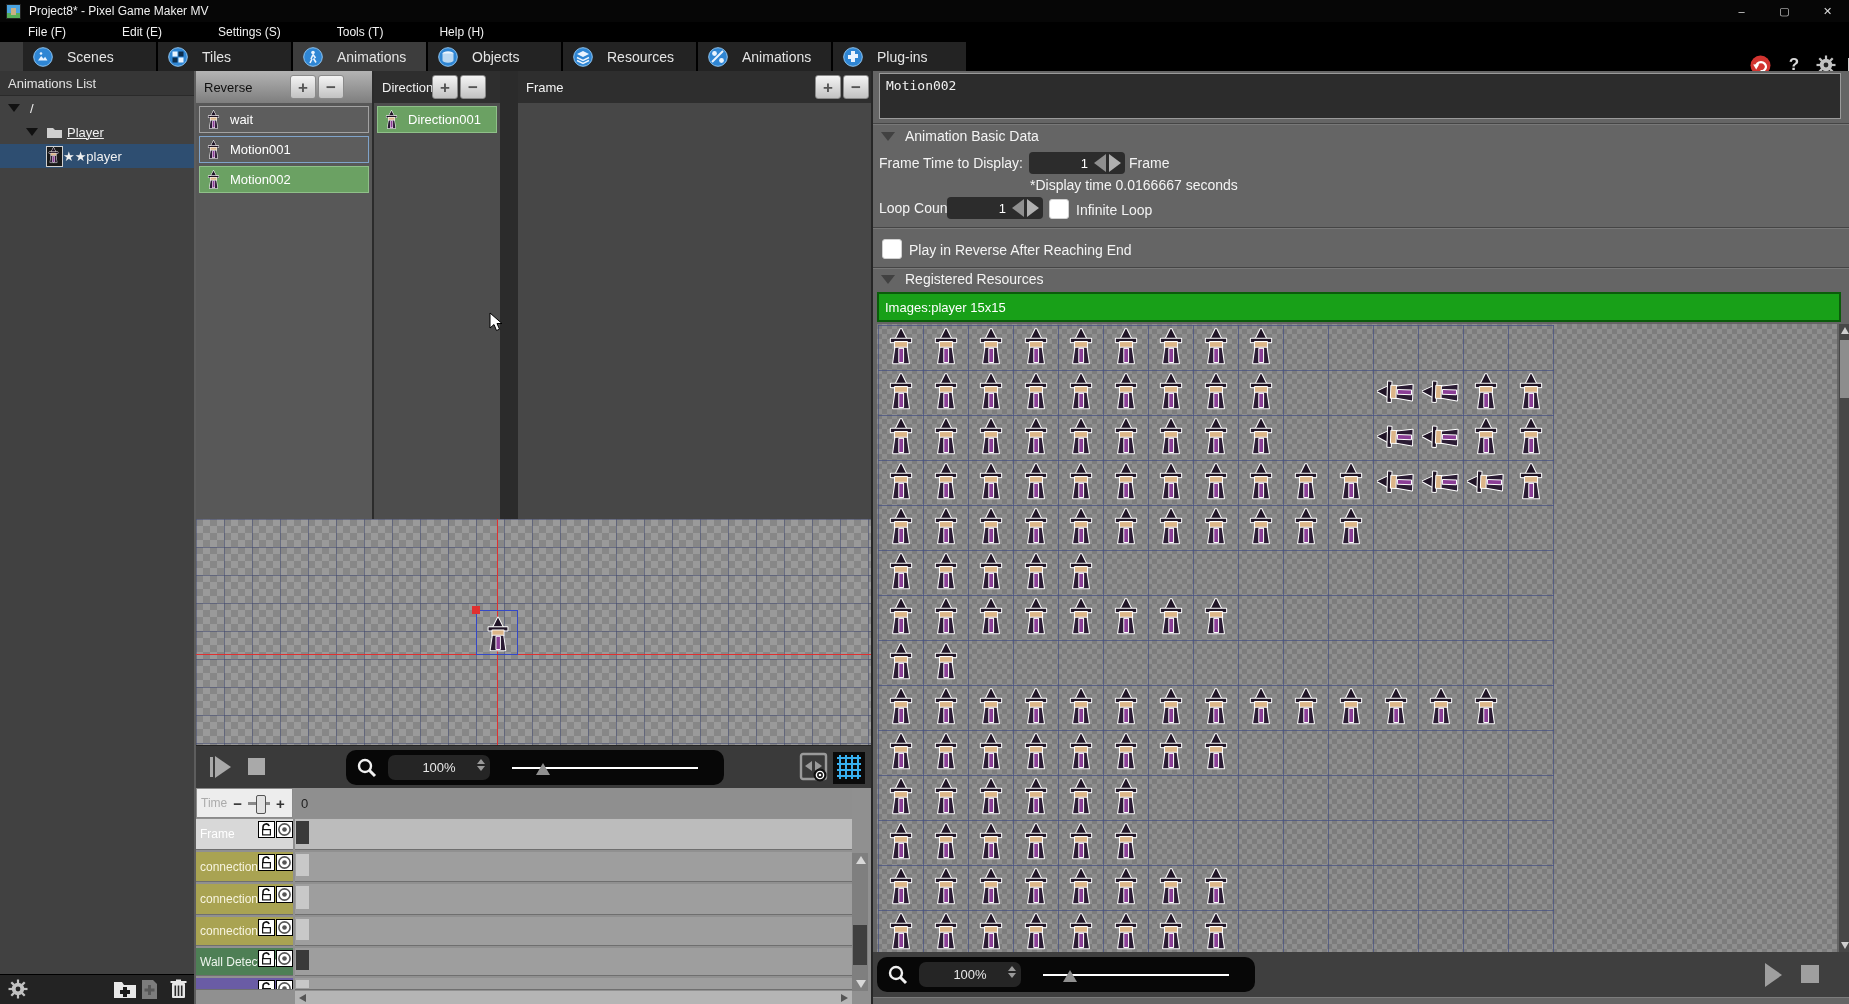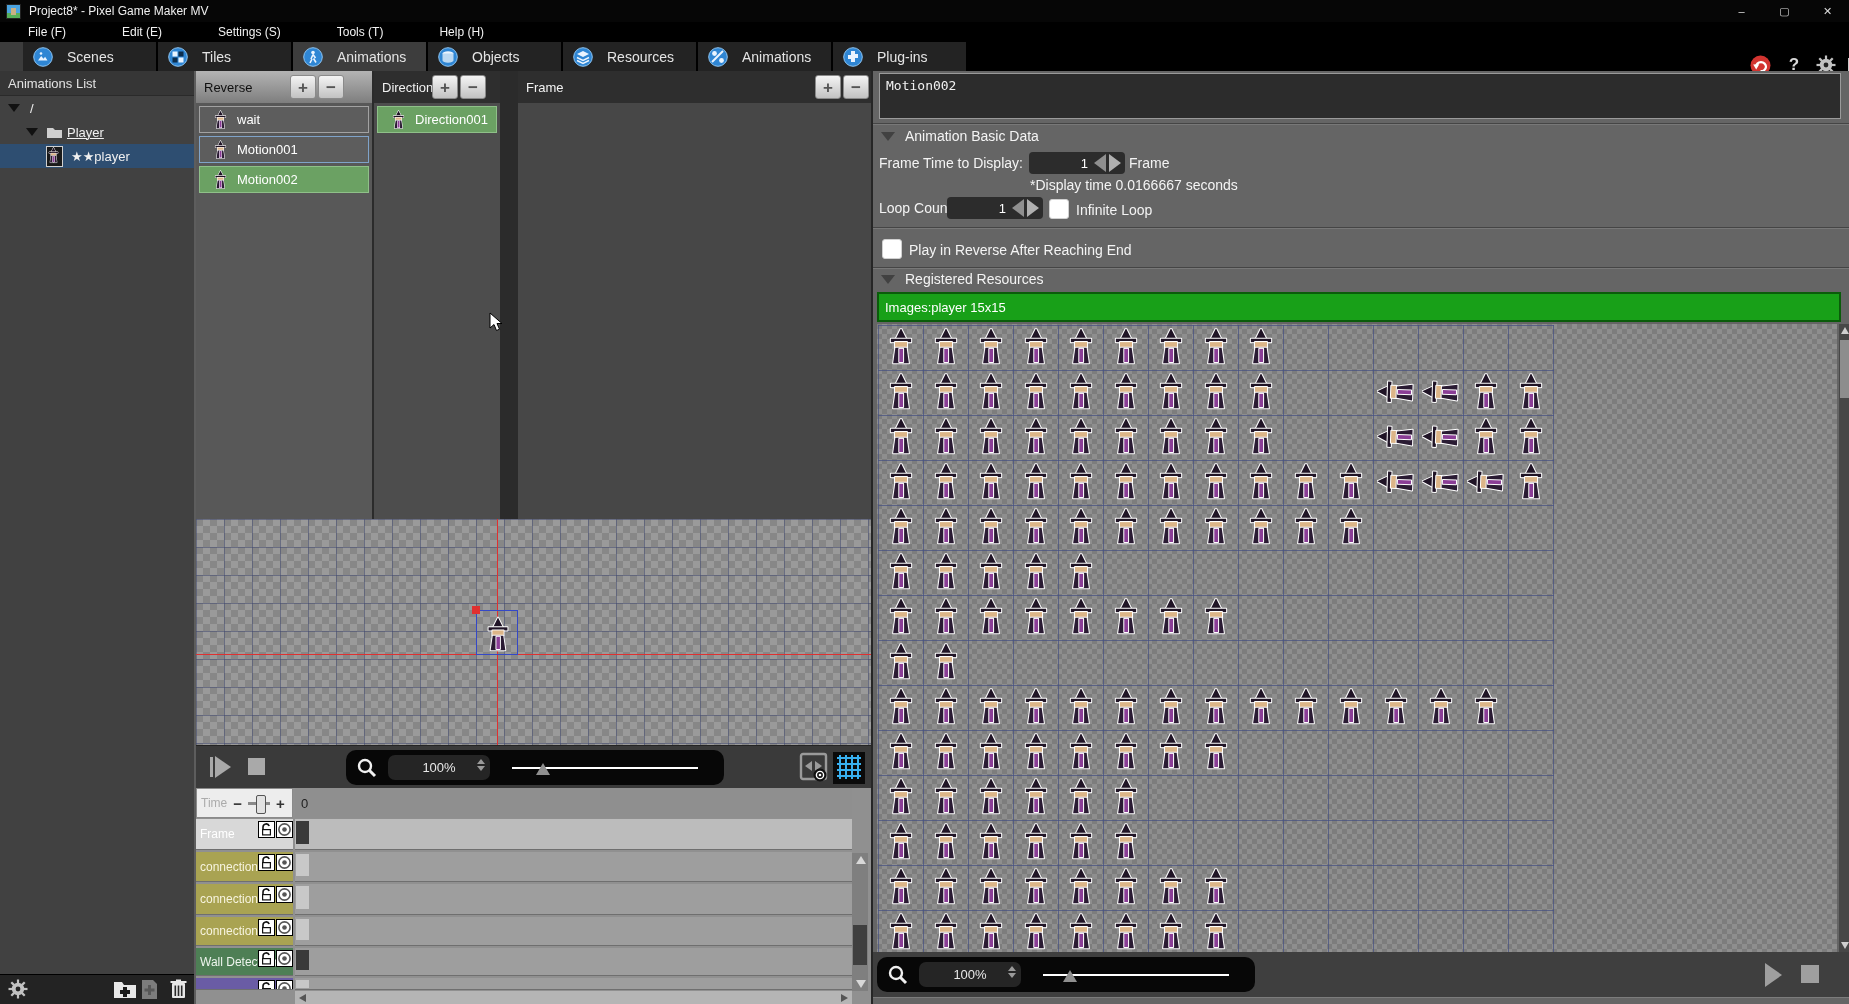--- a/index.html
+++ b/index.html
@@ -32,21 +32,21 @@
   .columns{position:absolute;left:196px;top:71px;width:675px;height:448px;background:#2b2b2b;}
   .col{position:absolute;top:0;height:448px;}
   .colhead{height:32px;position:relative;display:flex;align-items:center;font-size:13px;box-sizing:border-box;padding-left:8px;}
   .colhead.light{background:linear-gradient(#b4b4b4,#7e7e7e);color:#101010;}
   .colhead.dark{background:#2e2e2e;color:#f2f2f2;}
   .pmbtn{position:absolute;top:4px;width:26px;height:24px;border:1px solid #8a8a8a;border-radius:3px;
          background:linear-gradient(#f4f4f4,#c2c2c2);color:#555;font-size:17px;font-weight:bold;
          display:flex;align-items:center;justify-content:center;line-height:1;box-sizing:border-box;}
   .itemlist{padding:3px;}
   .item{height:27px;margin-bottom:3px;border:1px solid #a2a2a2;background:#5d5d5d;display:flex;align-items:center;
-        font-size:13px;color:#fff;padding-left:13px;box-sizing:border-box;}
+        font-size:13px;color:#fff;padding-left:6px;box-sizing:border-box;}
   .item .wslot{width:15px;height:20px;margin-right:9px;flex:none;}
   .item.outblue{border-color:#7fa3c9;}
   .item.green{background:#6ba163;border-color:#8fc089;}
   .item.framesel{border-color:#c7d3e2;background:#565656;}
   
   .canvas{position:absolute;left:196px;top:519px;width:675px;height:226px;overflow:hidden;
     background-image:
       linear-gradient(to right, rgba(66,74,112,0.55) 1px, transparent 1px),
       linear-gradient(to bottom, rgba(66,74,112,0.55) 1px, transparent 1px),
       conic-gradient(#9a9a9a 90deg,#878787 90deg 180deg,#9a9a9a 180deg 270deg,#878787 270deg);
@@ -260,21 +260,21 @@
           <span style="display:block;width:13px;height:17px;"><svg width="100%" height="100%" viewBox="0 0 16 20">
               <g stroke="#ffffff" stroke-width="1.1" paint-order="stroke" stroke-linejoin="round">
                 <polygon points="8,0 11,6 5,6" fill="#201426"></polygon>
                 <rect x="2.6" y="5.6" width="10.8" height="1.8" fill="#201426"></rect>
                 <rect x="4.8" y="7.4" width="6.4" height="3" fill="#dcb588"></rect>
                 <path d="M5 10.4 L11 10.4 L12.2 18.7 L3.8 18.7 Z" fill="#2a1b33"></path>
                 <rect x="7.1" y="11" width="2" height="7" fill="#8a3d96"></rect>
               </g>
             </svg></span>
         </span>
-      <span style="margin-left:8px;">★★player</span>
+      <span style="margin-left:0;">★★player</span>
     </div>
     <div class="sidebottom">
       <span class="sb-ic" style="left:8px;"><svg width="20" height="20" viewBox="0 0 20 20">
             <rect x="8.9" y="0.5" width="2.2" height="4" fill="#c2c2c2" transform="rotate(0 10 10)"></rect>
             <rect x="8.9" y="0.5" width="2.2" height="4" fill="#c2c2c2" transform="rotate(45 10 10)"></rect>
             <rect x="8.9" y="0.5" width="2.2" height="4" fill="#c2c2c2" transform="rotate(90 10 10)"></rect>
             <rect x="8.9" y="0.5" width="2.2" height="4" fill="#c2c2c2" transform="rotate(135 10 10)"></rect>
             <rect x="8.9" y="0.5" width="2.2" height="4" fill="#c2c2c2" transform="rotate(180 10 10)"></rect>
             <rect x="8.9" y="0.5" width="2.2" height="4" fill="#c2c2c2" transform="rotate(225 10 10)"></rect>
             <rect x="8.9" y="0.5" width="2.2" height="4" fill="#c2c2c2" transform="rotate(270 10 10)"></rect>

